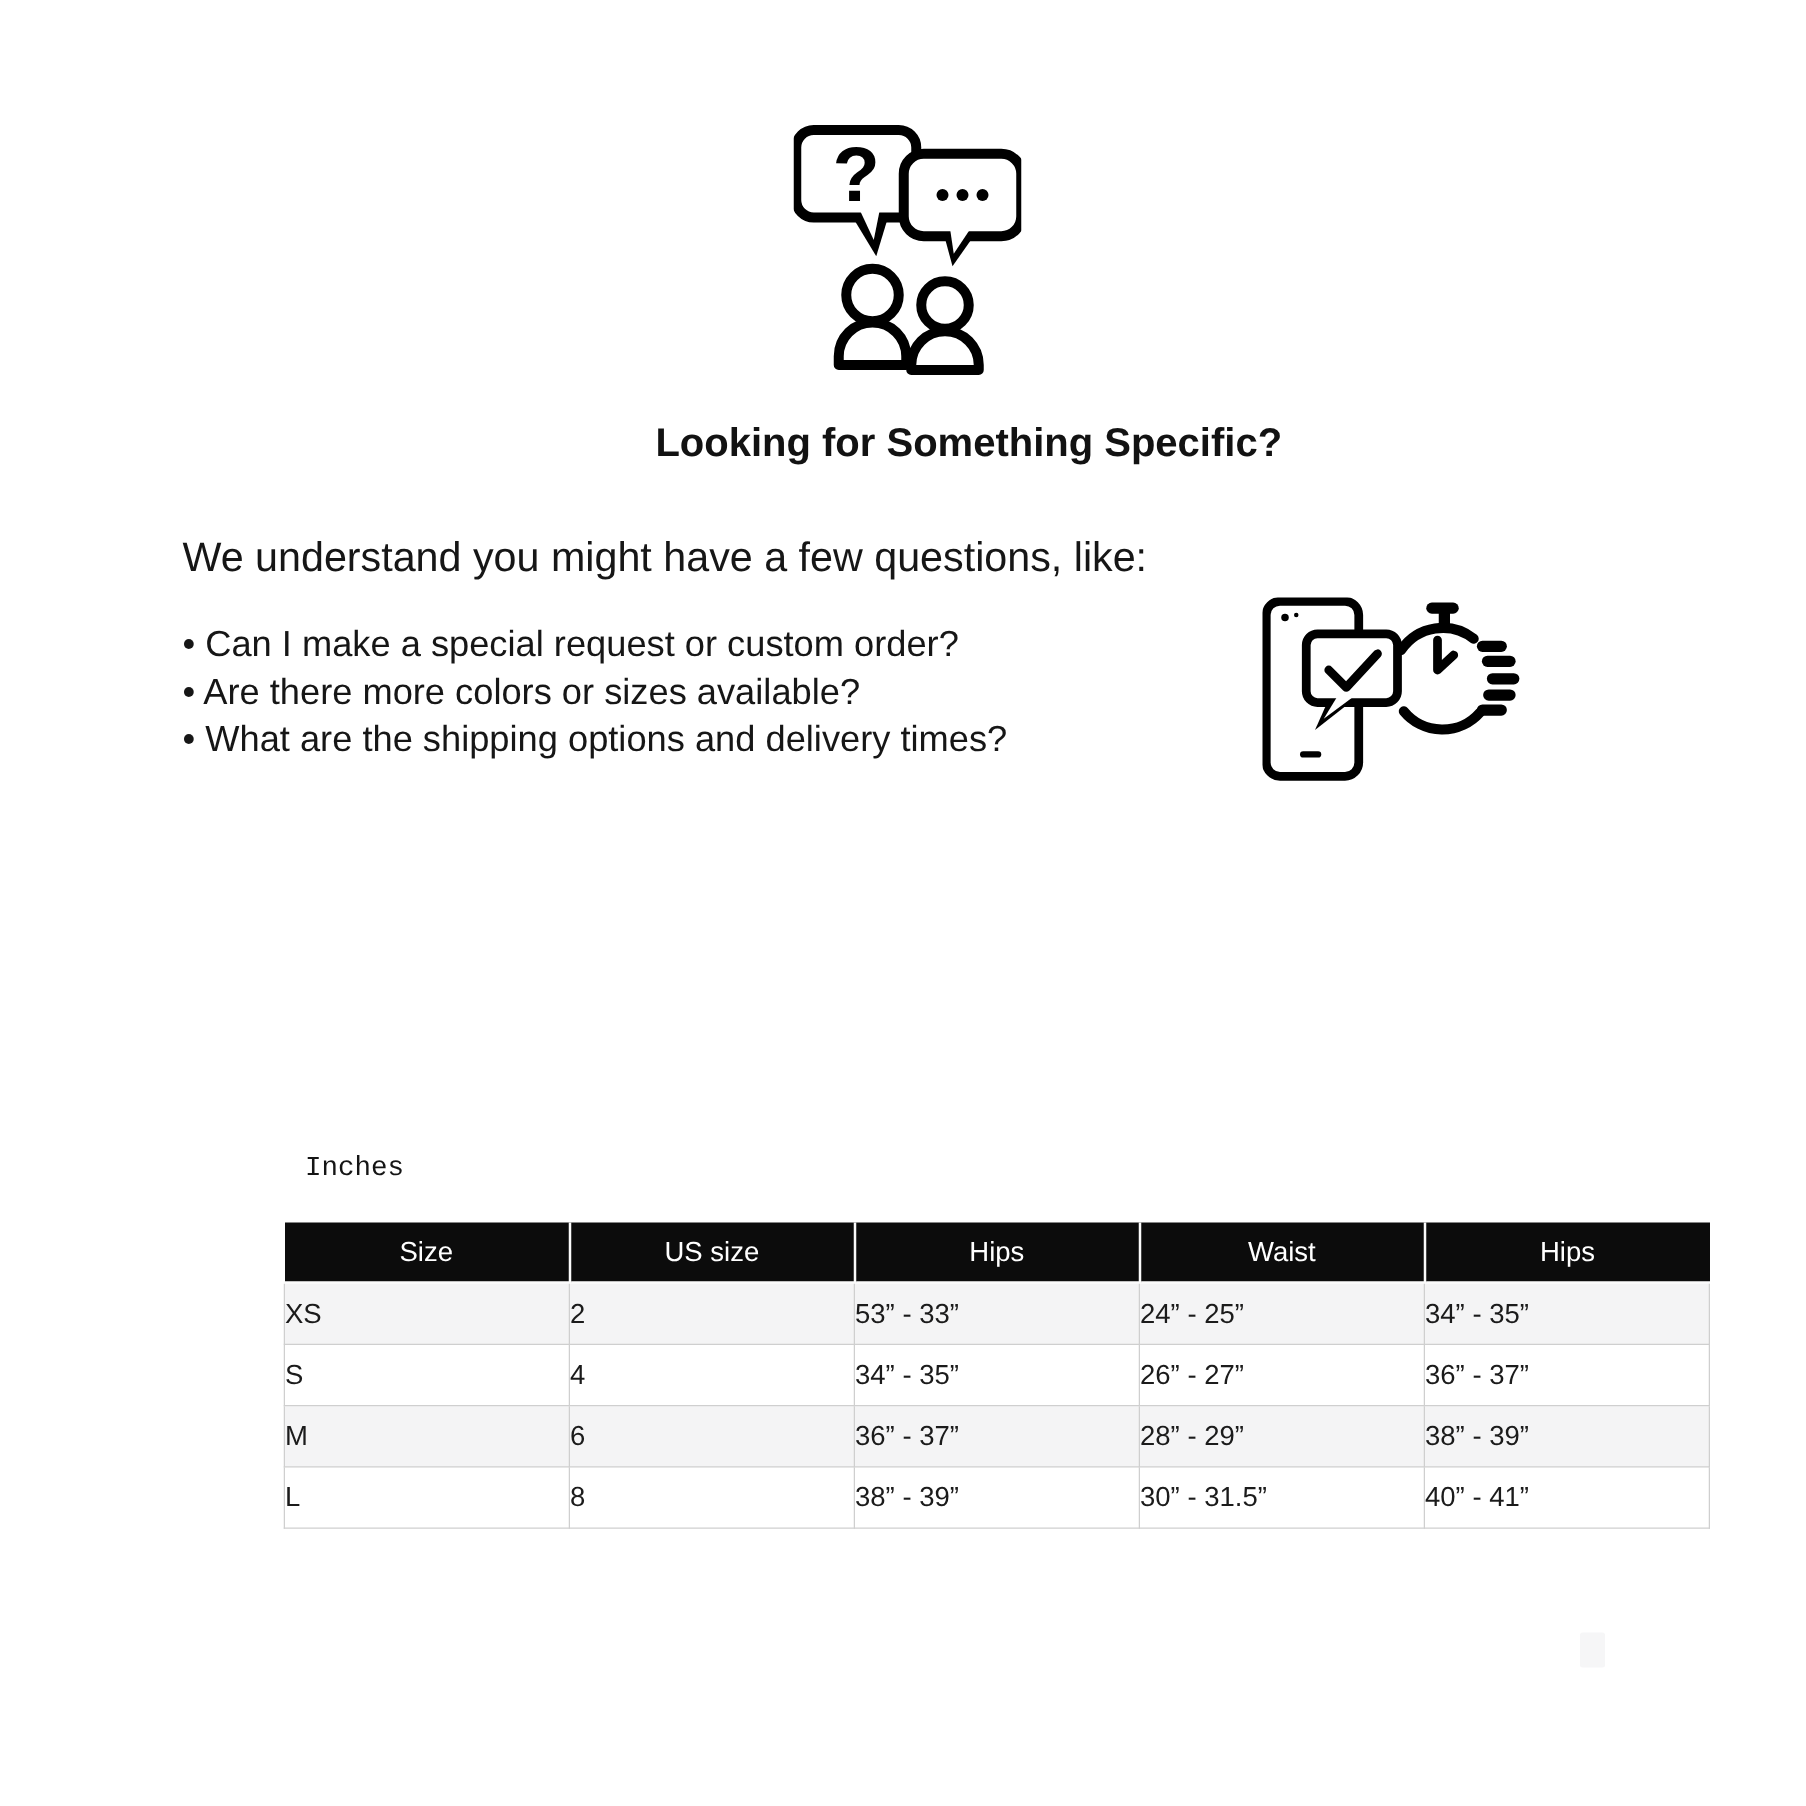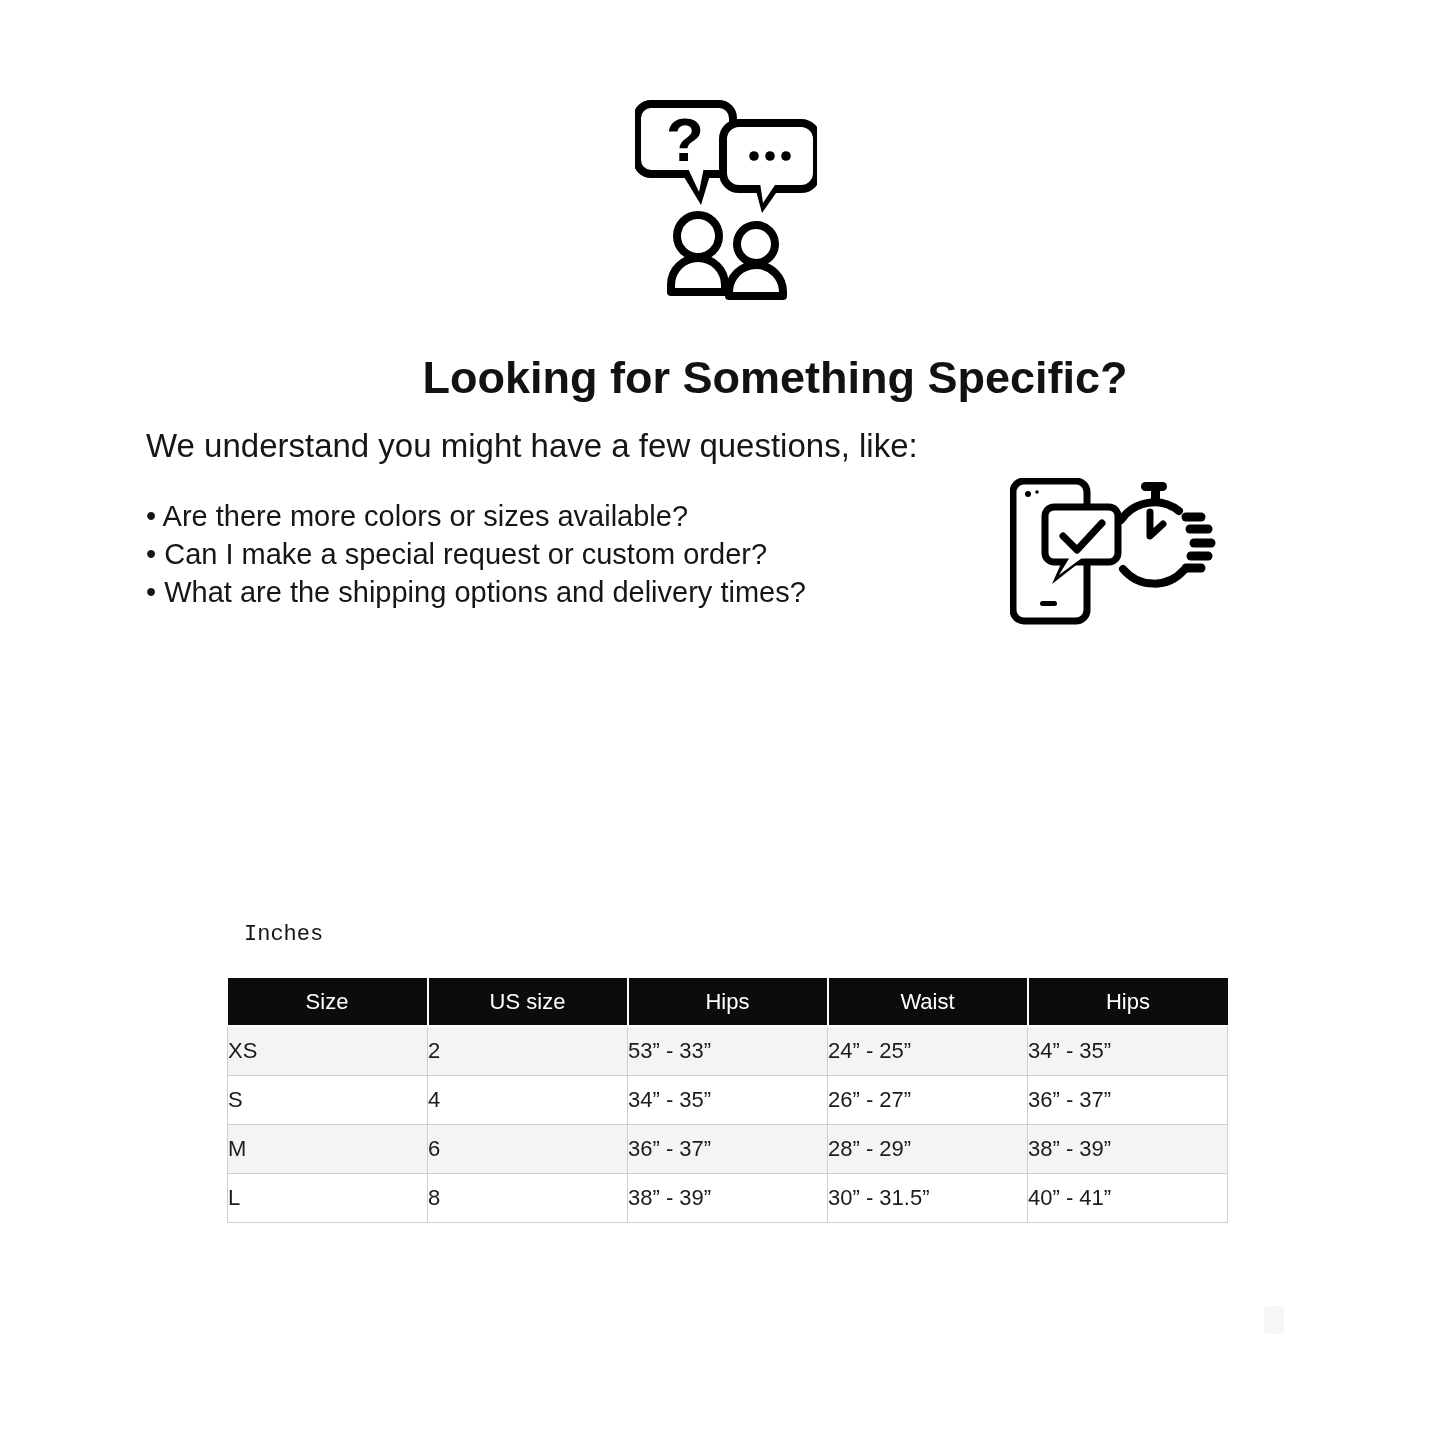--- a/index.html
+++ b/index.html
@@ -6,40 +6,40 @@
   .canvas {
     position:relative; width:1445px; height:1445px; background:#ffffff;
     font-family:"Liberation Sans", sans-serif; color:#161616; overflow:hidden;
   }
   .abs { position:absolute; }
 
   .chat-icon { left:635px; top:100px; }
   .reply-icon { left:1010px; top:478px; }
 
   .heading {
-    top:352px; left:775px; transform:translateX(-50%);
-    font-size:45px; font-weight:700; white-space:nowrap; color:#121212;
+    top:336px; left:775px; transform:translateX(-50%);
+    font-size:32px; font-weight:700; white-space:nowrap; color:#121212;
   }
   .intro { top:427px; left:146px; font-size:33px; white-space:nowrap; }
   .bullets { top:497px; left:146px; font-size:29px; line-height:38px; }
   .bullet-item { white-space:nowrap; }
   .closing {
     top:656px; left:146px; width:1210px;
     font-size:29px; line-height:38px; white-space:pre-line;
   }
 
   .size-title {
     top:840px; left:727px; transform:translateX(-50%);
     font-size:46px; font-weight:700; white-space:nowrap; color:#0d0d0d;
   }
   .unit-label { top:922px; left:244px; font-size:22px; color:#151515;font-family:Liberation Mono, monospace; }
 
   .table-wrap { top:978px; left:227px; }
   table.size-chart {
-    border-collapse:collapse; table-layout:fixed; width:1001px;
+    border-collapse:collapse; table-layout:fixed; width:1141px;
     font-size:22px;
     padding-left:31px;
   }
   table.size-chart th {
     background:#0c0c0c; color:#ffffff; font-weight:400; height:47px;
     border-right:2px solid #fbfbfb; border-bottom:2px solid #fbfbfb;
     text-align:center; padding:0;
   }
   table.size-chart th:last-child { border-right:none; }
   table.size-chart td {
@@ -85,22 +85,22 @@
       <circle cx="121" cy="144" r="19" fill="#fff" stroke="#000" stroke-width="8"></circle>
       <path d="M94,196 L94,192 A27,27 0 0 1 148,192 L148,196 Z" fill="#fff" stroke="#000" stroke-width="8" stroke-linejoin="round"></path>
     </svg>
   </div>
 
   <div class="abs heading">Looking for Something Specific?</div>
 
   <div class="abs intro">We understand you might have a few questions, like:</div>
 
   <div class="abs bullets">
+    <div class="bullet-item">• Can I make a special request or custom order?</div>
     <div class="bullet-item">• Are there more colors or sizes available?</div>
-    <div class="bullet-item">• Can I make a special request or custom order?</div>
     <div class="bullet-item">• What are the shipping options and delivery times?</div>
   </div>
 
   <div class="abs reply-icon">
     <svg width="208" height="150" viewBox="0 0 208 150" xmlns="http://www.w3.org/2000/svg">
 
       <rect x="3" y="3" width="74" height="140" rx="11" fill="#fff" stroke="#000" stroke-width="7"></rect>
       <circle cx="18" cy="16" r="3" fill="#000"></circle>
       <circle cx="27" cy="14" r="1.8" fill="#000"></circle>
       <rect x="30" y="123" width="17" height="5" rx="2.5" fill="#000"></rect>

